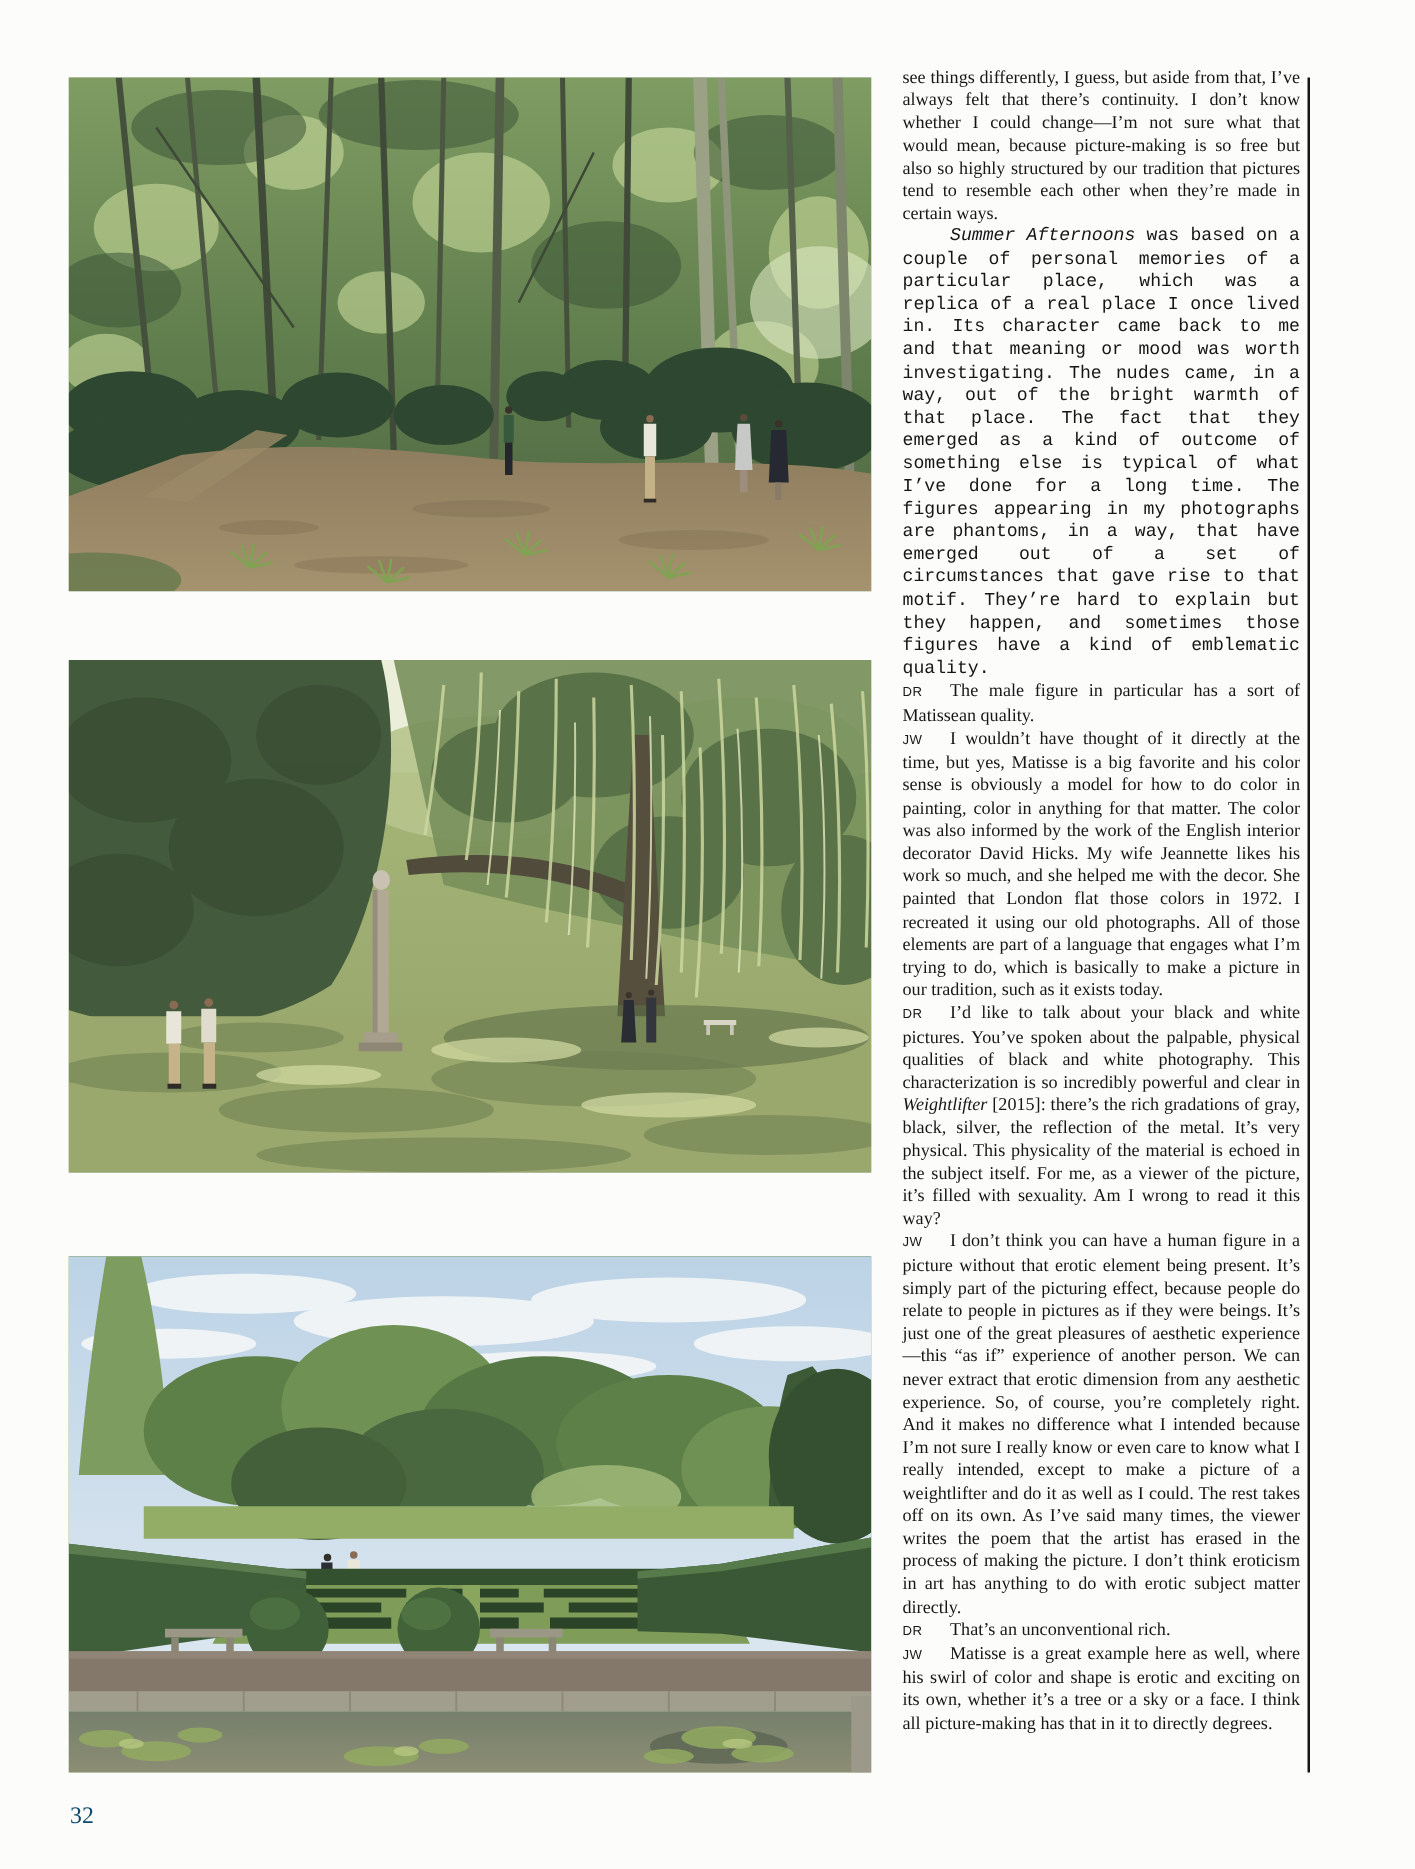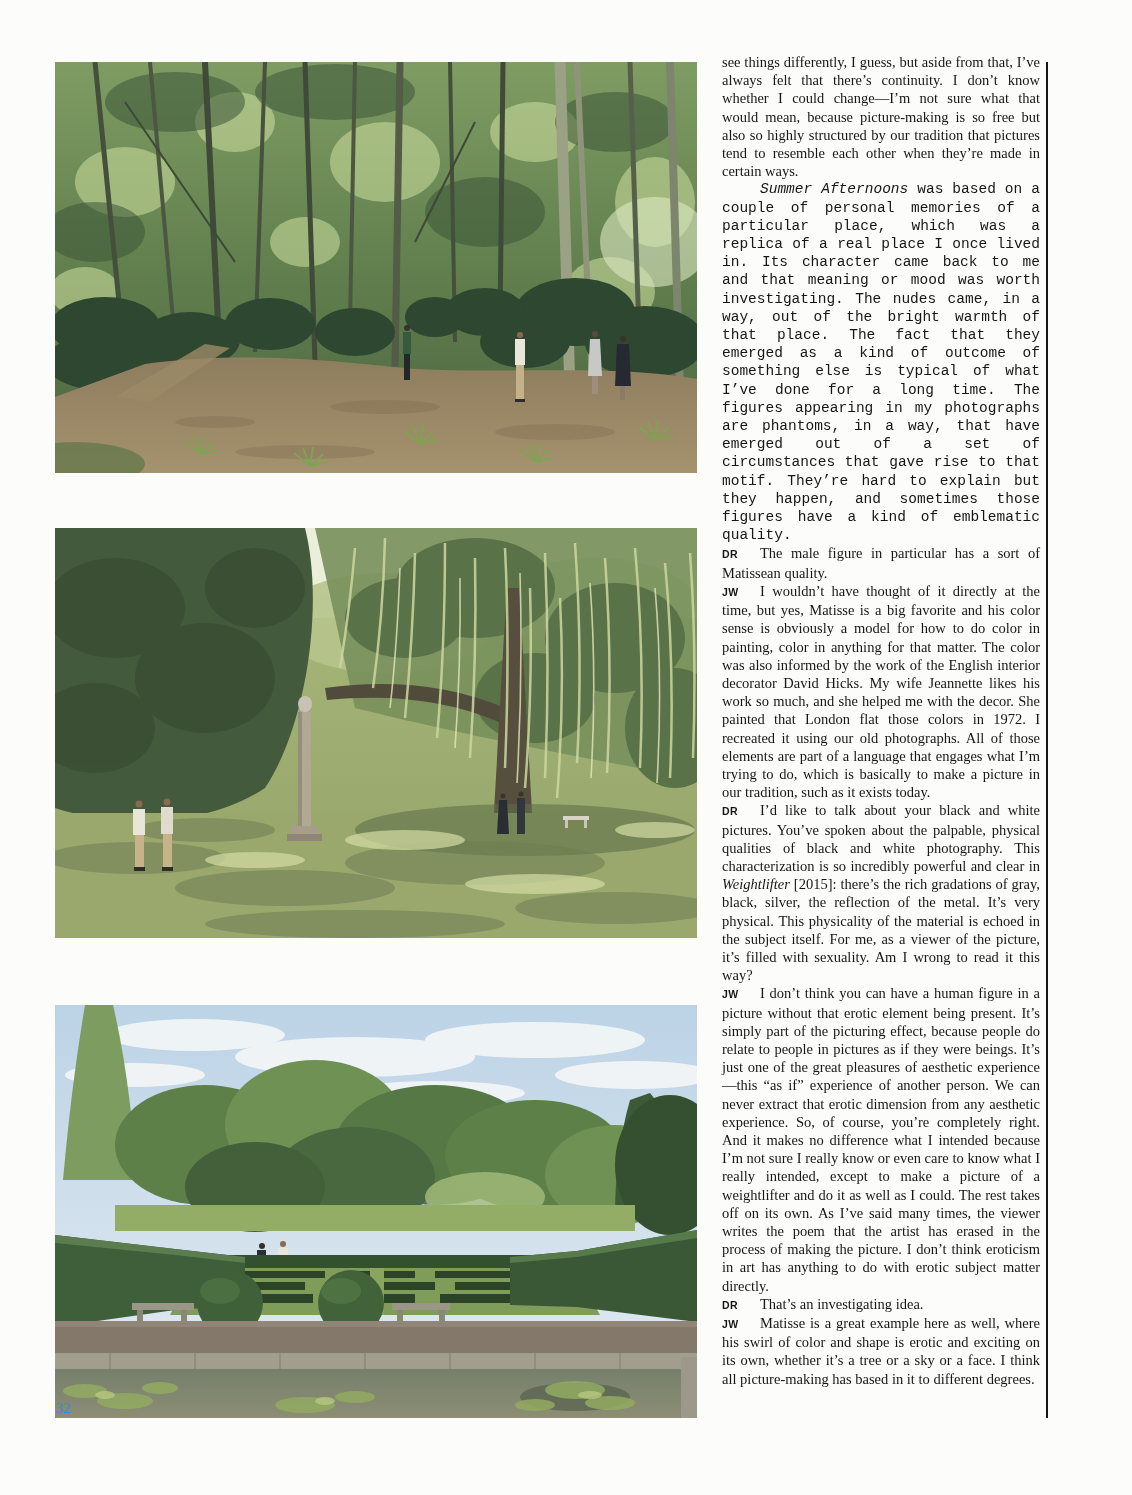--- a/index.html
+++ b/index.html
@@ -14,29 +14,29 @@
   #photo-1{top:62px;height:411px;}
   #photo-2{top:528px;height:410px;}
   #photo-3{top:1005px;height:413px;}
   .column{
     position:absolute;left:722px;top:53px;width:318px;
     font-size:14.5px;line-height:18.2px;text-align:justify;
   }
   .column p{margin:0;padding:0;}
   p.indent{text-indent:38px;font-family:Liberation Mono, monospace;}
   .speaker-label{
-    font-family:"Liberation Sans",sans-serif;font-weight:bold;
+    font-family:"Liberation Sans",sans-serif;font-weight:normal;
     font-size:10.5px;letter-spacing:.4px;display:inline-block;width:38px;
   }
   .ital{font-style:italic;}
   .column-rule{
     position:absolute;left:1046px;top:62px;width:2px;height:1356px;background:#161616;
   }
   .page-number{
-    position:absolute;left:56px;top:1400px;font-size:15px;color:#3b82f6;
+    position:absolute;left:56px;top:1442px;font-size:19px;color:#0c4a6e;
   }
 </style>
 </head>
 <body>
 
 <div class="page">
 
   <figure class="photo" id="photo-1" style="margin:0">
     <svg viewBox="0 0 642 411" preserveAspectRatio="none">
       <defs>
@@ -359,21 +359,21 @@
     </svg>
   </figure>
 
   <div class="column">
     <p><span>see things differently, I guess, but aside from that, I’ve always felt that there’s continuity. I don’t know whether I could change—I’m not sure what that would mean, because picture-making is so free but also so highly structured by our tradition that pictures tend to resemble each other when they’re made in certain ways.</span></p>
     <p class="indent"><span class="ital">Summer Afternoons</span><span> was based on a couple of personal memories of a particular place, which was a replica of a real place I once lived in. Its character came back to me and that meaning or mood was worth investigating. The nudes came, in a way, out of the bright warmth of that place. The fact that they emerged as a kind of outcome of something else is typical of what I’ve done for a long time. The figures appearing in my photographs are phantoms, in a way, that have emerged out of a set of circumstances that gave rise to that motif. They’re hard to explain but they happen, and sometimes those figures have a kind of emblematic quality.</span></p>
     <p><span class="speaker-label">DR</span><span>The male figure in particular has a sort of Matissean quality.</span></p>
     <p><span class="speaker-label">JW</span><span>I wouldn’t have thought of it directly at the time, but yes, Matisse is a big favorite and his color sense is obviously a model for how to do color in painting, color in anything for that matter. The color was also informed by the work of the English interior decorator David Hicks. My wife Jeannette likes his work so much, and she helped me with the decor. She painted that London flat those colors in 1972. I recreated it using our old photographs. All of those elements are part of a language that engages what I’m trying to do, which is basically to make a picture in our tradition, such as it exists today.</span></p>
     <p><span class="speaker-label">DR</span><span>I’d like to talk about your black and white pictures. You’ve spoken about the palpable, physical qualities of black and white photography. This characterization is so incredibly powerful and clear in </span><span class="ital">Weightlifter</span><span> [2015]: there’s the rich gradations of gray, black, silver, the reflection of the metal. It’s very physical. This physicality of the material is echoed in the subject itself. For me, as a viewer of the picture, it’s filled with sexuality. Am I wrong to read it this way?</span></p>
     <p><span class="speaker-label">JW</span><span>I don’t think you can have a human figure in a picture without that erotic element being present. It’s simply part of the picturing effect, because people do relate to people in pictures as if they were beings. It’s just one of the great pleasures of aesthetic experience—this “as if” experience of another person. We can never extract that erotic dimension from any aesthetic experience. So, of course, you’re completely right. And it makes no difference what I intended because I’m not sure I really know or even care to know what I really intended, except to make a picture of a weightlifter and do it as well as I could. The rest takes off on its own. As I’ve said many times, the viewer writes the poem that the artist has erased in the process of making the picture. I don’t think eroticism in art has anything to do with erotic subject matter directly.</span></p>
-    <p><span class="speaker-label">DR</span><span>That’s an investigating idea.</span></p>
-    <p><span class="speaker-label">JW</span><span>Matisse is a great example here as well, where his swirl of color and shape is erotic and exciting on its own, whether it’s a tree or a sky or a face. I think all picture-making has based in it to different degrees.</span></p>
+    <p><span class="speaker-label">DR</span><span>That’s an unconventional rich.</span></p>
+    <p><span class="speaker-label">JW</span><span>Matisse is a great example here as well, where his swirl of color and shape is erotic and exciting on its own, whether it’s a tree or a sky or a face. I think all picture-making has that in it to directly degrees.</span></p>
   </div>
 
   <div class="column-rule"></div>
 
   <div class="page-number">32</div>
 
 </div>
 
 </body></html>

